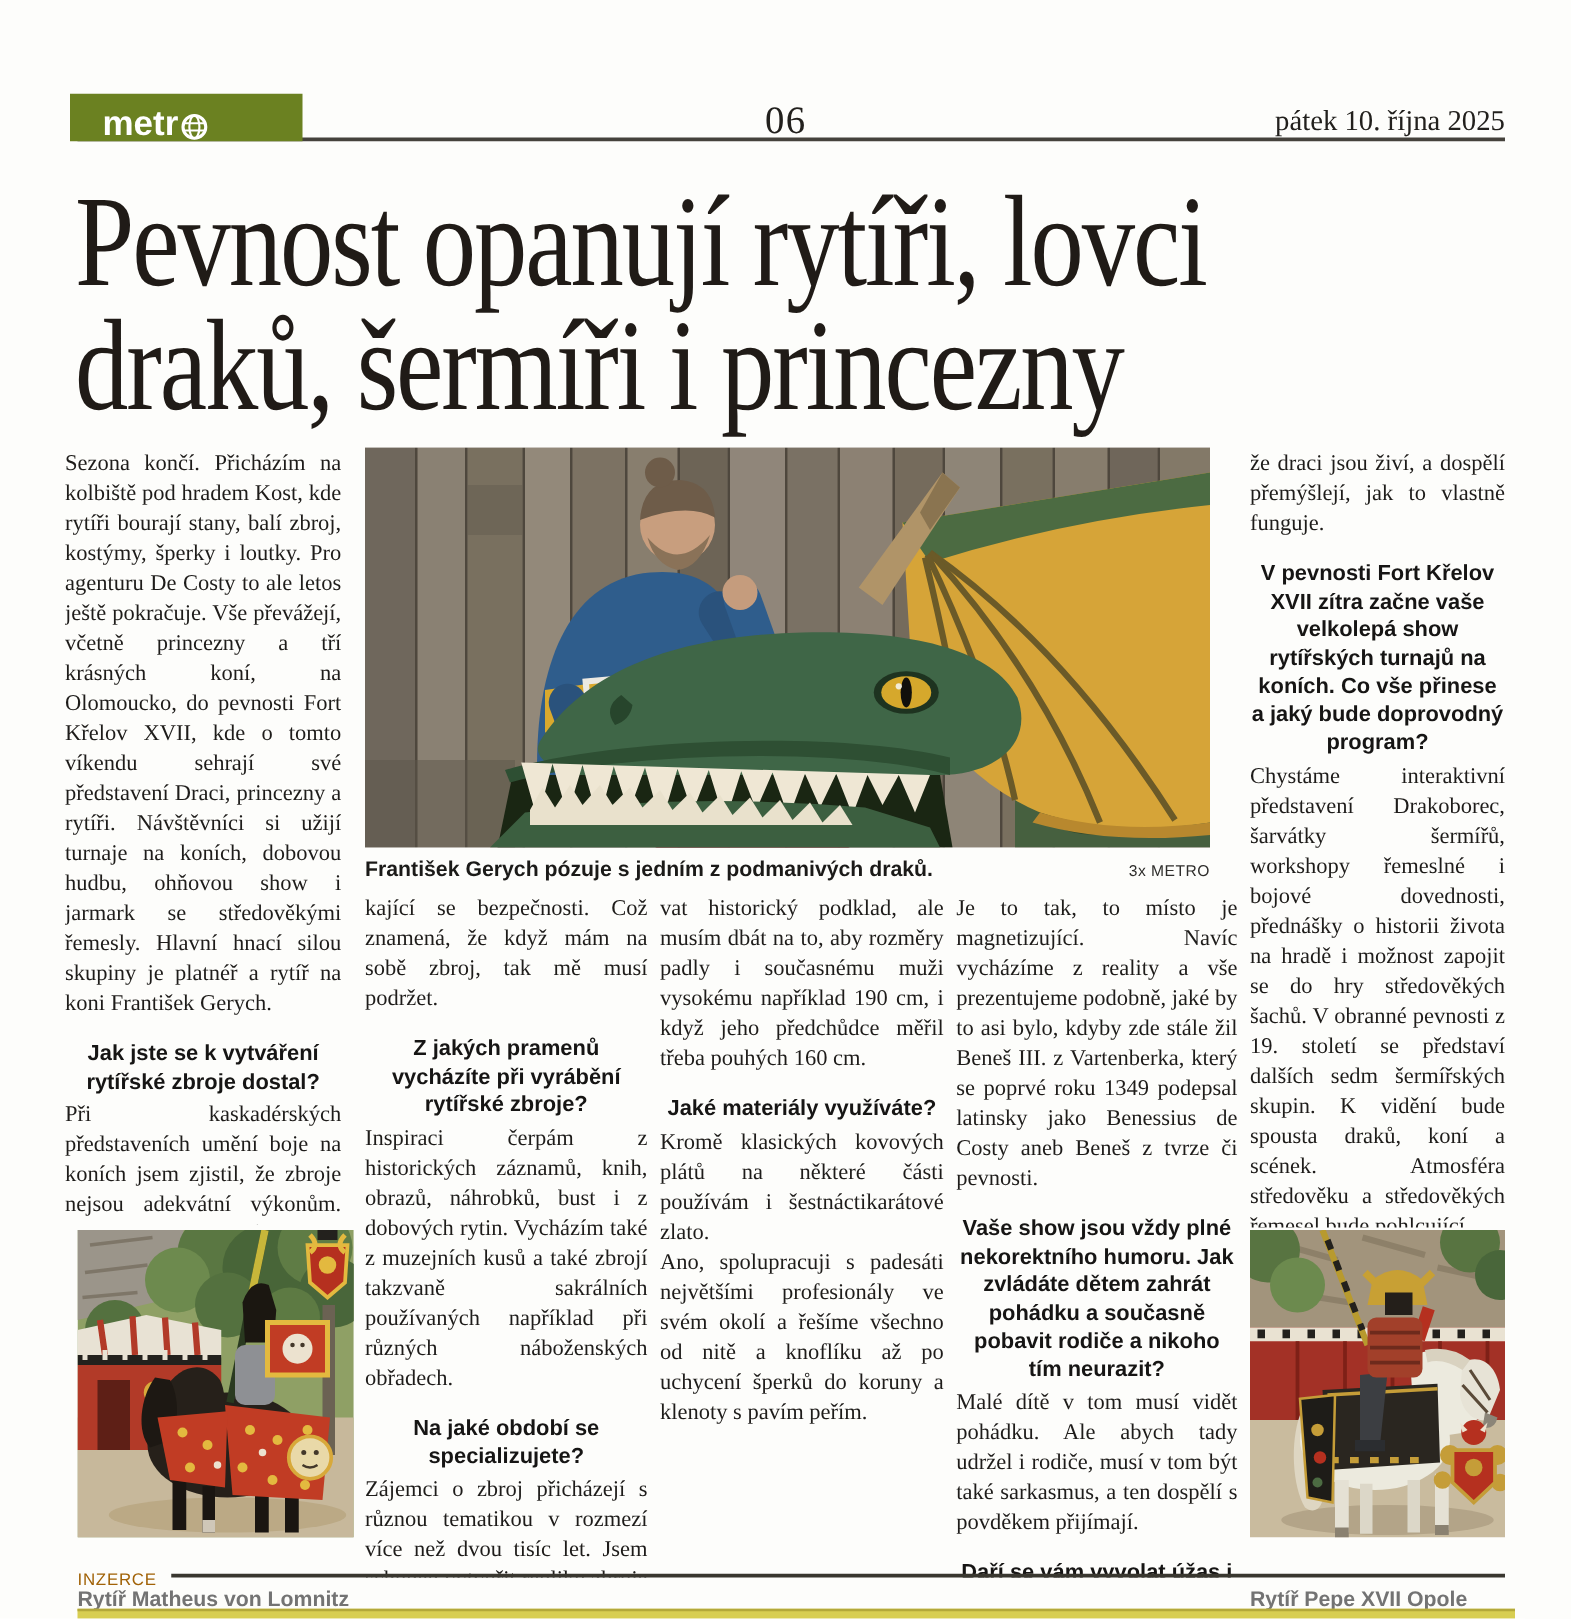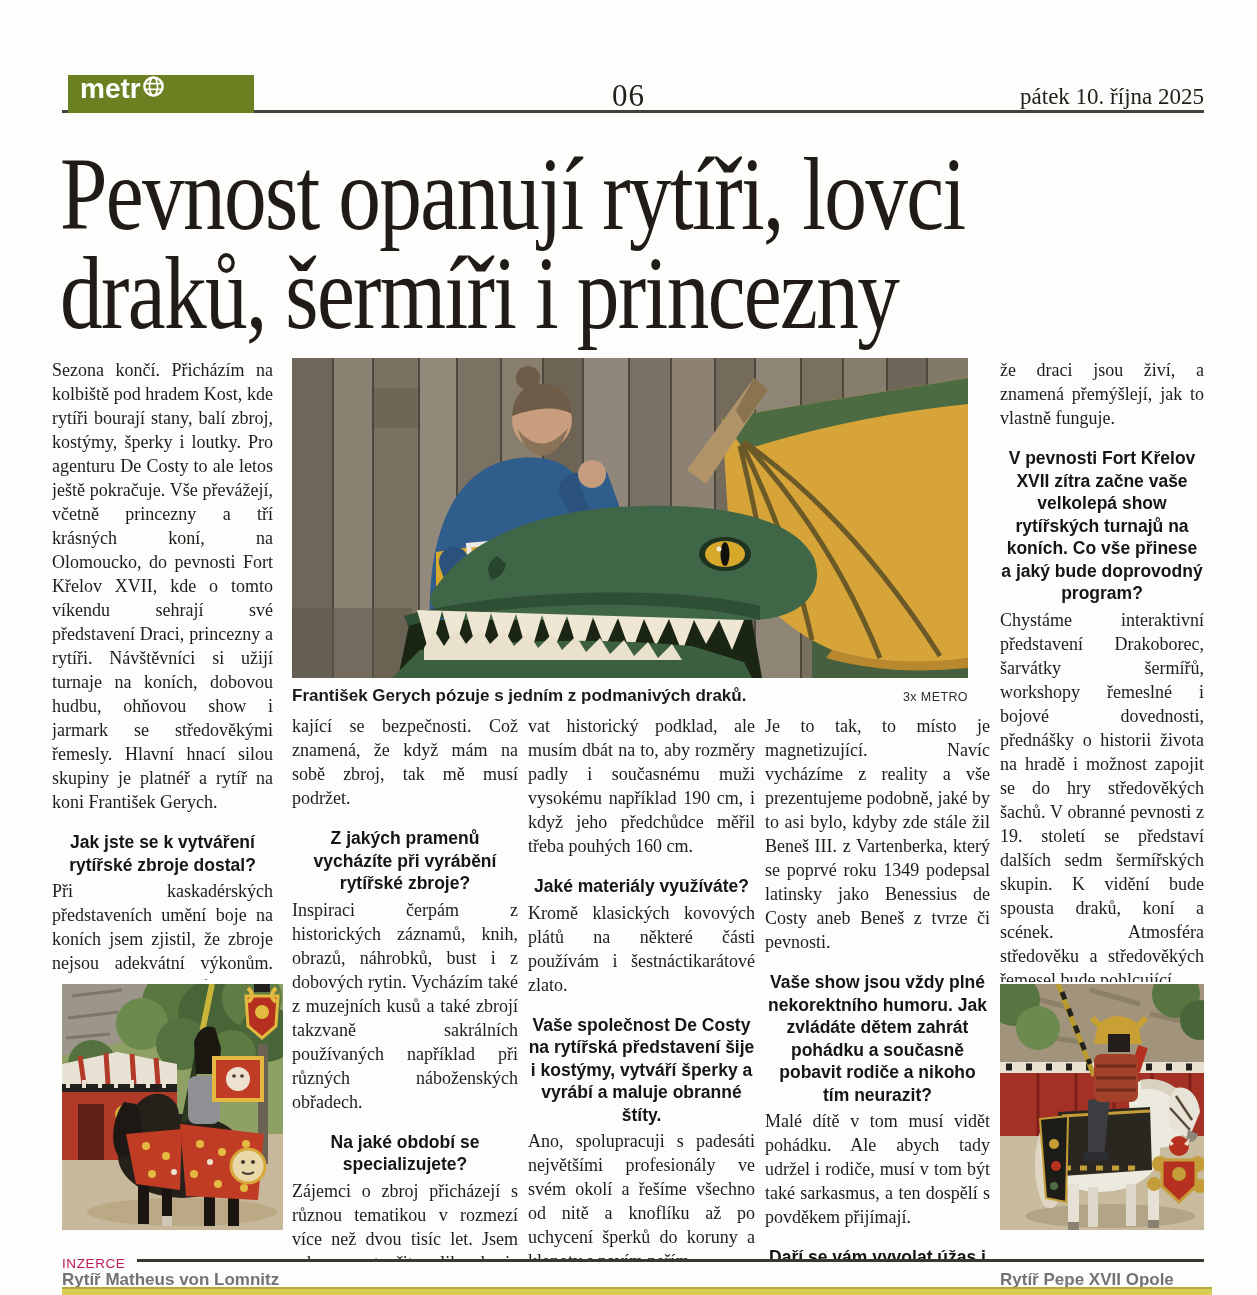--- a/index.html
+++ b/index.html
@@ -1,20 +1,20 @@
 <!DOCTYPE html>
 <html lang="cs"><head>
 <meta charset="utf-8">
 <style>
   html,body{margin:0;padding:0;background:#ffffff;}
   #page{position:relative;width:1257px;height:1295px;background:#fdfdfb;overflow:hidden;
         font-family:"Liberation Serif",serif;color:#1e1c1a;}
   
-  .logo-box{position:absolute;left:68px;top:75px;width:186px;height:38px;background:#6b8121;
-            display:flex;align-items:flex-start;padding-left:12px;box-sizing:border-box;}
+  .logo-box{position:absolute;left:56px;top:75px;width:186px;height:38px;background:#6b8121;
+            display:flex;align-items:flex-end;padding-left:26px;box-sizing:border-box;}
   .logo-text{font-family:"Liberation Sans",sans-serif;font-weight:bold;font-size:28px;color:#ffffff;
              letter-spacing:0px;line-height:1;}
   .logo-globe{margin-left:1px;display:inline-flex;}
   .page-number{position:absolute;left:0;top:78px;width:1257px;text-align:center;font-size:31px;
                color:#22201d;letter-spacing:1px;}
   .page-date{position:absolute;right:53px;top:84px;font-size:23px;color:#22201d;}
   .header-rule{position:absolute;left:62px;top:110px;width:1142px;height:3px;background:#45423c;}
   
   .headline{position:absolute;left:60px;top:144px;font-size:104px;line-height:99px;color:#201b17;
             letter-spacing:-2px;transform:scaleX(0.82);transform-origin:0 0;white-space:nowrap;}
@@ -38,21 +38,21 @@
                justify-content:space-between;align-items:baseline;text-align:center;}
   .caption{font-family:"Liberation Sans",sans-serif;font-weight:bold;font-size:17px;color:#1b1a18;}
   .credit{font-family:"Liberation Sans",sans-serif;font-size:12.5px;letter-spacing:.4px;color:#2e2d2b;}
   .small-caption{position:absolute;top:1236px;font-family:"Liberation Sans",sans-serif;
                  font-weight:bold;font-size:17px;color:#737373;margin-top:34px;}
   #left-caption{left:62px;width:221px;}
   #right-caption{left:1000px;width:204px;}
   
   .footer-row{position:absolute;left:62px;top:1256px;width:1142px;display:flex;align-items:center;}
   .inzerce{font-family:"Liberation Sans",sans-serif;font-size:13.5px;letter-spacing:.6px;
-           color:#be185d;margin-right:12px;}
+           color:#a16207;margin-right:12px;}
   .footer-rule{flex:1;height:3px;background:#39372f;margin-top:-6px;}
   .ad-bar{position:absolute;left:62px;top:1287px;width:1150px;height:8px;background:#d8ce52;
           border-top:2px solid #b4a93a;box-sizing:border-box;}
 </style>
 </head>
 <body>
 
 <div id="page">
 
   <div class="page-number">06</div>
@@ -84,31 +84,30 @@
       <p class="a">kající se bezpečnosti. Což znamená, že když mám na sobě zbroj, tak mě musí podržet.</p>
       <p class="q">Z jakých pramenů vycházíte při vyrábění rytířské zbroje?</p>
       <p class="a">Inspiraci čerpám z historických záznamů, knih, obrazů, náhrobků, bust i z dobových rytin. Vycházím také z muzejních kusů a také zbrojí takzvaně sakrálních používaných například při různých náboženských obřadech.</p>
       <p class="q">Na jaké období se specializujete?</p>
       <p class="a">Zájemci o zbroj přicházejí s různou tematikou v rozmezí více než dvou tisíc let. Jsem schopen vytvořit repliku zbroje z období před Kristem i po Kristu. Zajímá mě ale především 14., 15., 16. a 17. století, což byl vrchol výroby zbrojí.</p>
     </div>
   <div class="col" id="col-c">
       <p class="a">vat historický podklad, ale musím dbát na to, aby rozměry padly i současnému muži vysokému například 190 cm, i když jeho předchůdce měřil třeba pouhých 160 cm.</p>
       <p class="q">Jaké materiály využíváte?</p>
       <p class="a">Kromě klasických kovových plátů na některé části používám i šestnáctikarátové zlato.</p>
-      <p class="q">Vaše společnost De Costy na rytířská představení šije i kostýmy, vytváří šperky a vyrábí a maluje obranné štíty.</p>
       <p class="a">Ano, spolupracuji s padesáti největšími profesionály ve svém okolí a řešíme všechno od nitě a knoflíku až po uchycení šperků do koruny a klenoty s pavím peřím.</p>
     </div>
   <div class="col" id="col-d">
       <p class="a">Je to tak, to místo je magnetizující. Navíc vycházíme z reality a vše prezentujeme podobně, jaké by to asi bylo, kdyby zde stále žil Beneš III. z Vartenberka, který se poprvé roku 1349 podepsal latinsky jako Benessius de Costy aneb Beneš z tvrze či pevnosti.</p>
       <p class="q">Vaše show jsou vždy plné nekorektního humoru. Jak zvládáte dětem zahrát pohádku a současně pobavit rodiče a nikoho tím neurazit?</p>
       <p class="a">Malé dítě v tom musí vidět pohádku. Ale abych tady udržel i rodiče, musí v tom být také sarkasmus, a ten dospělí s povděkem přijímají.</p>
       <p class="q">Daří se vám vyvolat úžas i největšími loutkami draků u nás.</p>
     </div>
   <div class="col" id="col-e">
-      <p class="a">že draci jsou živí, a znamená přemýšlejí, jak to vlastně funguje.</p>
+      <p class="a">že draci jsou živí, a dospělí přemýšlejí, jak to vlastně funguje.</p>
       <p class="q">V pevnosti Fort Křelov XVII zítra začne vaše velkolepá show rytířských turnajů na koních. Co vše přinese a jaký bude doprovodný program?</p>
       <p class="a">Chystáme interaktivní představení Drakoborec, šarvátky šermířů, workshopy řemeslné i bojové dovednosti, přednášky o historii života na hradě i možnost zapojit se do hry středověkých šachů. V obranné pevnosti z 19. století se představí dalších sedm šermířských skupin. K vidění bude spousta draků, koní a scének. Atmosféra středověku a středověkých řemesel bude pohlcující.</p>
     </div>
 
   <svg id="main-photo" class="photo" viewBox="0 0 676 320" preserveAspectRatio="none">
     <rect width="676" height="320" fill="#867c6f"></rect>
     <g>
       <rect x="0" width="40" height="320" fill="#6f675c"></rect>
         <rect x="42" width="38" height="320" fill="#8a8173"></rect>
       <rect x="82" width="44" height="320" fill="#79705f"></rect>

